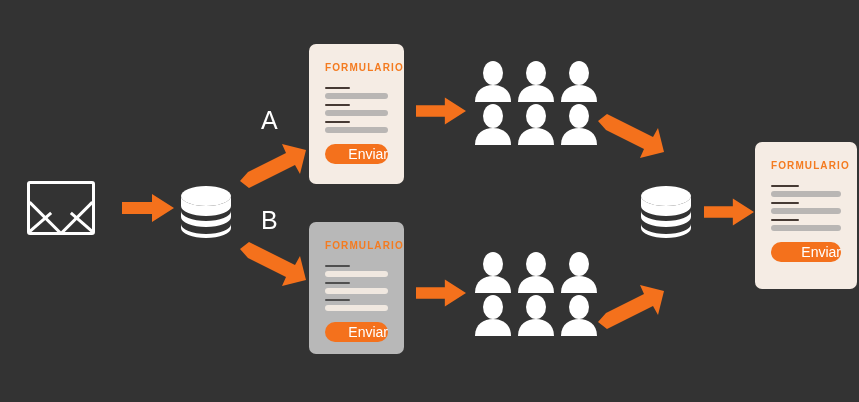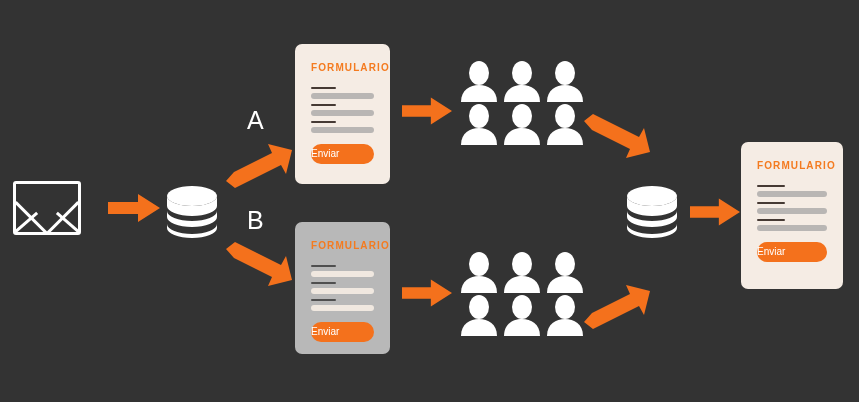--- a/index.html
+++ b/index.html
@@ -12,21 +12,21 @@
     height: 402px;
     font-family: "Liberation Sans", sans-serif;
     overflow: hidden;
   }
   #canvas {
     position: relative;
     width: 859px;
     height: 402px;
     background: #333333;
   }
-  .abs { position: absolute; }
+  .abs { position: absolute; margin-left: 14px; }
 
   
   .envelope {
     left: 13px; top: 181px;
     width: 68px; height: 54px;
     border: 3px solid #ffffff;
     border-radius: 3px;
     box-sizing: border-box;
     overflow: hidden;
   }
@@ -89,27 +89,27 @@
   .gray  .line-label { background: #4f4f4f; width: 40%; }
   .gray  .line-field { background: #f0e8e0; width: 100%; }
 
   .submit-btn {
     background: #f4711c;
     color: #ffffff;
     border: none;
     border-radius: 12px;
     width: 100%;
     height: 20px;
-    font-size: 10px;
+    font-size: 14px;
     font-family: "Liberation Sans", sans-serif;
     cursor: pointer;
     display: block;
     padding: 0;
     line-height: 20px;
-    text-align: left;
+    text-align: right;
   }
   .btn-wrap { padding: 0 2px; margin-top: 11px; }
 
   
   .branch-label {
     color: #ffffff;
     font-size: 25px;
     font-weight: normal;
     line-height: 1;
   }

